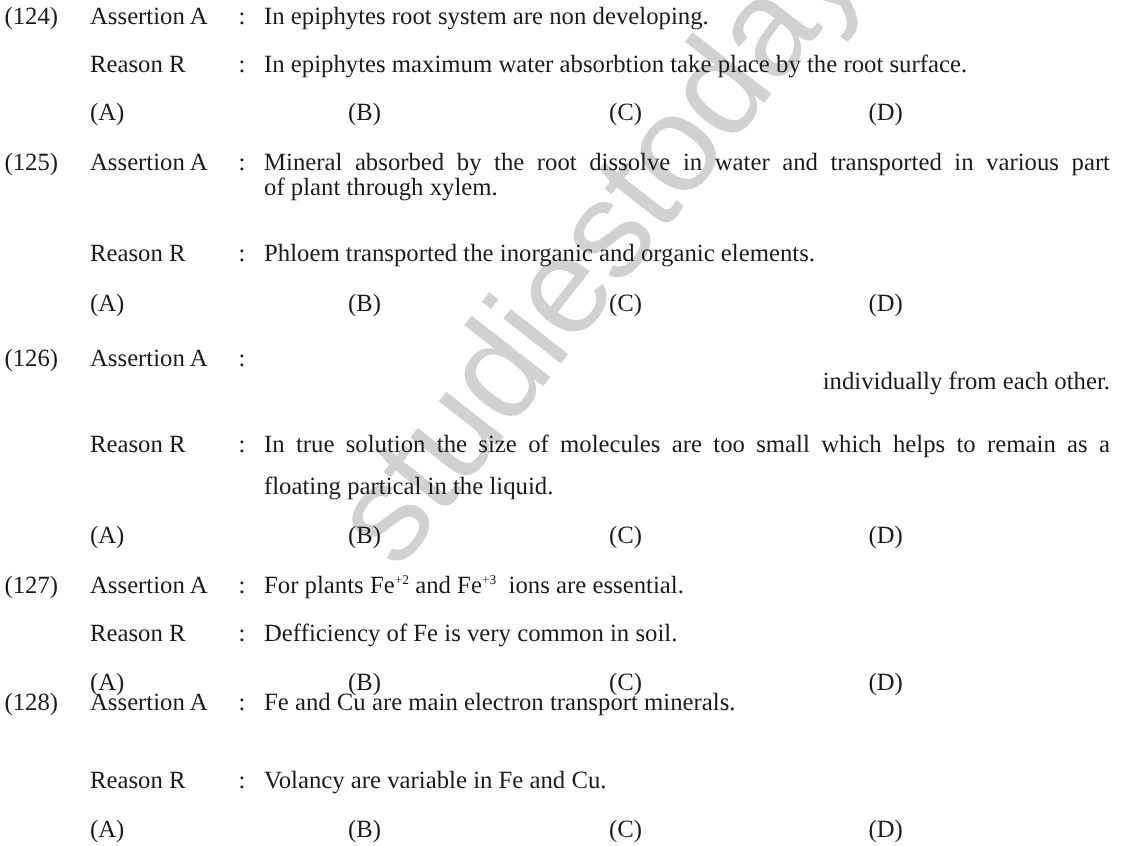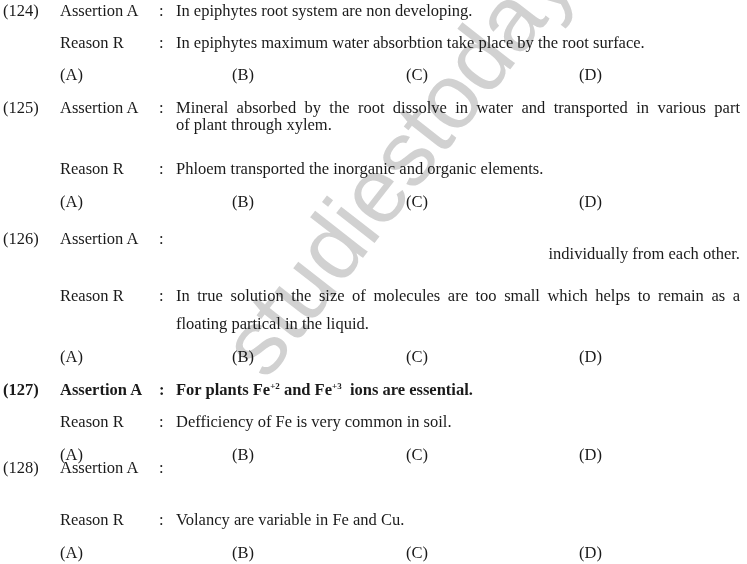--- a/index.html
+++ b/index.html
@@ -154,21 +154,21 @@
       </div>
       <div class="line" style="top:346px;">
         <span class="opt a">(A)</span>
         <span class="opt b">(B)</span>
         <span class="opt c">(C)</span>
         <span class="opt d">(D)</span>
       </div>
     </div>
 
     <div>
-      <div class="line" style="top:379px;font-weight:bold;">
+      <div class="line" style="top:379px;">
         <span class="qnum">(127)</span>
         <span class="label">Assertion A</span>
         <span class="colon">:</span>
         <span class="text"><span>For plants Fe</span><sup>+2</sup><span> and Fe</span><sup>+3</sup><span style="white-space:pre;">  ions are essential.</span></span>
       </div>
       <div class="line" style="top:411px;">
         <span class="label">Reason R</span>
         <span class="colon">:</span>
         <span class="text">Defficiency of Fe is very common in soil.</span>
       </div>
@@ -178,20 +178,21 @@
         <span class="opt c">(C)</span>
         <span class="opt d">(D)</span>
       </div>
     </div>
 
     <div>
       <div class="line" style="top:457px;">
         <span class="qnum">(128)</span>
         <span class="label">Assertion A</span>
         <span class="colon">:</span>
+        <span class="text">Fe and Cu are main electron transport minerals.</span>
       </div>
       <div class="line" style="top:509px;">
         <span class="label">Reason R</span>
         <span class="colon">:</span>
         <span class="text">Volancy are variable in Fe and Cu.</span>
       </div>
       <div class="line" style="top:542px;">
         <span class="opt a">(A)</span>
         <span class="opt b">(B)</span>
         <span class="opt c">(C)</span>

